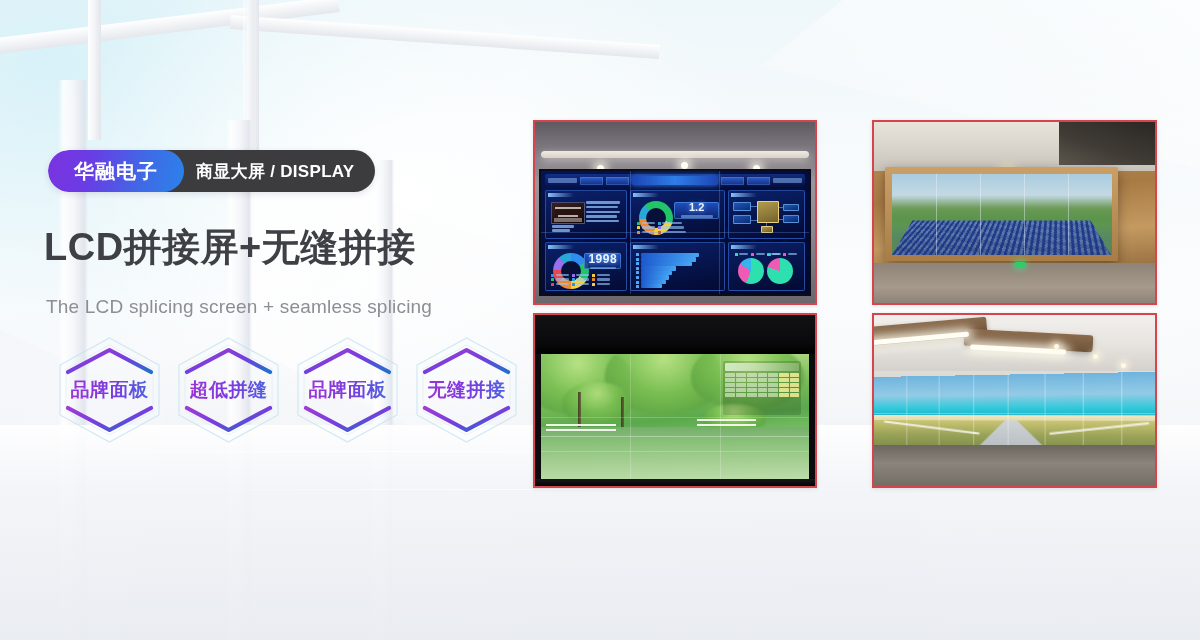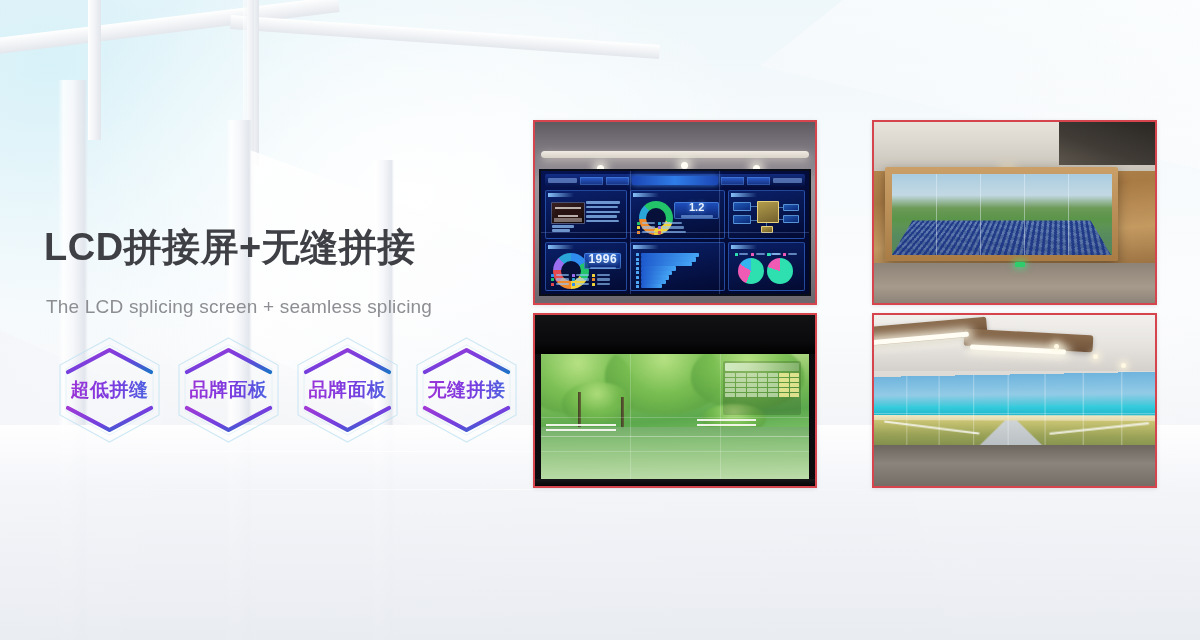--- a/index.html
+++ b/index.html
@@ -234,25 +234,38 @@
   <div class="facet" style="left:0px;top:330px;width:300px;height:310px;background:linear-gradient(90deg,rgba(244,246,250,.9),rgba(255,255,255,.15));clip-path:polygon(0% 0%,55% 24%,40% 100%,0% 100%);"></div>
 
   <div class="pillar" style="left:58px;width:30px;height:560px;"></div>
   <div class="pillar" style="left:226px;width:26px;height:520px;"></div>
   <div class="pillar" style="left:372px;width:22px;height:480px;"></div>
 
   <div class="floor"></div>
   <div class="floorline" style="left:0;width:760px;bottom:188px;"></div>
   <div class="floorline" style="left:60px;width:900px;bottom:150px;opacity:.7;"></div>
 
+  <div class="pill-wrap">
+    <div class="pill-grad">华融电子</div>
+    <div class="pill-dark">商显大屏 / DISPLAY</div>
+  </div>
 
   <div class="headline">LCD拼接屏+无缝拼接</div>
   <div class="subline">The LCD splicing screen + seamless splicing</div>
 
   <div class="hexrow">
+    <div class="hex">
+      <svg width="119" height="116" viewBox="0 0 119 116">
+        <polygon points="59.5,6 109,33 109,83 59.5,110 10,83 10,33" fill="none" stroke="#bfe2f2" stroke-width="1.1" opacity=".75"></polygon>
+        <polygon points="59.5,13 103,37 103,79 59.5,103 16,79 16,37" fill="none" stroke="#d6ecf7" stroke-width="1" opacity=".6"></polygon>
+        <polyline points="18,40 59.5,18 101,40" fill="none" stroke="url(#gA)" stroke-width="4.2" stroke-linejoin="round" stroke-linecap="round"></polyline>
+        <polyline points="18,76 59.5,98 101,76" fill="none" stroke="url(#gA)" stroke-width="4.2" stroke-linejoin="round" stroke-linecap="round"></polyline>
+      </svg>
+      <span class="hex-label">品牌面板</span>
+    </div>
     <div class="hex">
       <svg width="119" height="116" viewBox="0 0 119 116">
         <defs>
           <linearGradient id="gA" x1="0" y1="0" x2="1" y2="1">
             <stop offset="0" stop-color="#a03ad6"></stop>
               <stop offset="55%" stop-color="#7240de"></stop>
               <stop offset="100%" stop-color="#1f72c8"></stop>
           </linearGradient>
         </defs>
         <polygon points="59.5,6 109,33 109,83 59.5,110 10,83 10,33" fill="none" stroke="#bfe2f2" stroke-width="1.1" opacity=".75"></polygon>
@@ -271,29 +284,20 @@
       </svg>
       <span class="hex-label">品牌面板</span>
     </div>
     <div class="hex">
       <svg width="119" height="116" viewBox="0 0 119 116">
         <polygon points="59.5,6 109,33 109,83 59.5,110 10,83 10,33" fill="none" stroke="#bfe2f2" stroke-width="1.1" opacity=".75"></polygon>
         <polygon points="59.5,13 103,37 103,79 59.5,103 16,79 16,37" fill="none" stroke="#d6ecf7" stroke-width="1" opacity=".6"></polygon>
         <polyline points="18,40 59.5,18 101,40" fill="none" stroke="url(#gA)" stroke-width="4.2" stroke-linejoin="round" stroke-linecap="round"></polyline>
         <polyline points="18,76 59.5,98 101,76" fill="none" stroke="url(#gA)" stroke-width="4.2" stroke-linejoin="round" stroke-linecap="round"></polyline>
       </svg>
-      <span class="hex-label">品牌面板</span>
-    </div>
-    <div class="hex">
-      <svg width="119" height="116" viewBox="0 0 119 116">
-        <polygon points="59.5,6 109,33 109,83 59.5,110 10,83 10,33" fill="none" stroke="#bfe2f2" stroke-width="1.1" opacity=".75"></polygon>
-        <polygon points="59.5,13 103,37 103,79 59.5,103 16,79 16,37" fill="none" stroke="#d6ecf7" stroke-width="1" opacity=".6"></polygon>
-        <polyline points="18,40 59.5,18 101,40" fill="none" stroke="url(#gA)" stroke-width="4.2" stroke-linejoin="round" stroke-linecap="round"></polyline>
-        <polyline points="18,76 59.5,98 101,76" fill="none" stroke="url(#gA)" stroke-width="4.2" stroke-linejoin="round" stroke-linecap="round"></polyline>
-      </svg>
       <span class="hex-label">无缝拼接</span>
     </div>
   </div>
 
   <div class="photo" style="left:533px;top:120px;width:284px;height:185px;">
     <div class="ph-inner">
       <div class="p1-room"></div>
       <div class="p1-ceil"></div>
       <div class="p1-cove"></div>
       <div class="p1-dot" style="left:22%;top:24%;"></div>
@@ -390,21 +394,21 @@
               </div>
             </div>
 
             <div class="card">
               <div class="card-in">
                 <div class="donut" style="left:5%;top:3%;width:36px;height:36px;
                      background:conic-gradient(#2f8df0 0 16%,#23c36a 16% 34%,#f2d23a 34% 50%,#f08a2c 50% 64%,#e5484d 64% 76%,#9b6ef0 76% 88%,#2aa7d8 88% 100%);">
                   <div class="d-hole" style="left:8px;top:8px;width:20px;height:20px;"></div>
                 </div>
                 <div class="bignum" style="right:2%;top:4%;width:50%;height:44%;">
-                  <b style="font-size:12px;letter-spacing:.5px;">1996</b>
+                  <b style="font-size:12px;letter-spacing:.5px;">1998</b>
                   <i></i>
                 </div>
                 <div class="legend" style="left:3%;bottom:3%;grid-template-columns:repeat(3,auto);">
                   <div class="lg">
                       <em style="background:#2f8df0"></em>
                       <span></span>
                     </div>
                   <div class="lg">
                       <em style="background:#9b6ef0"></em>
                       <span></span>

